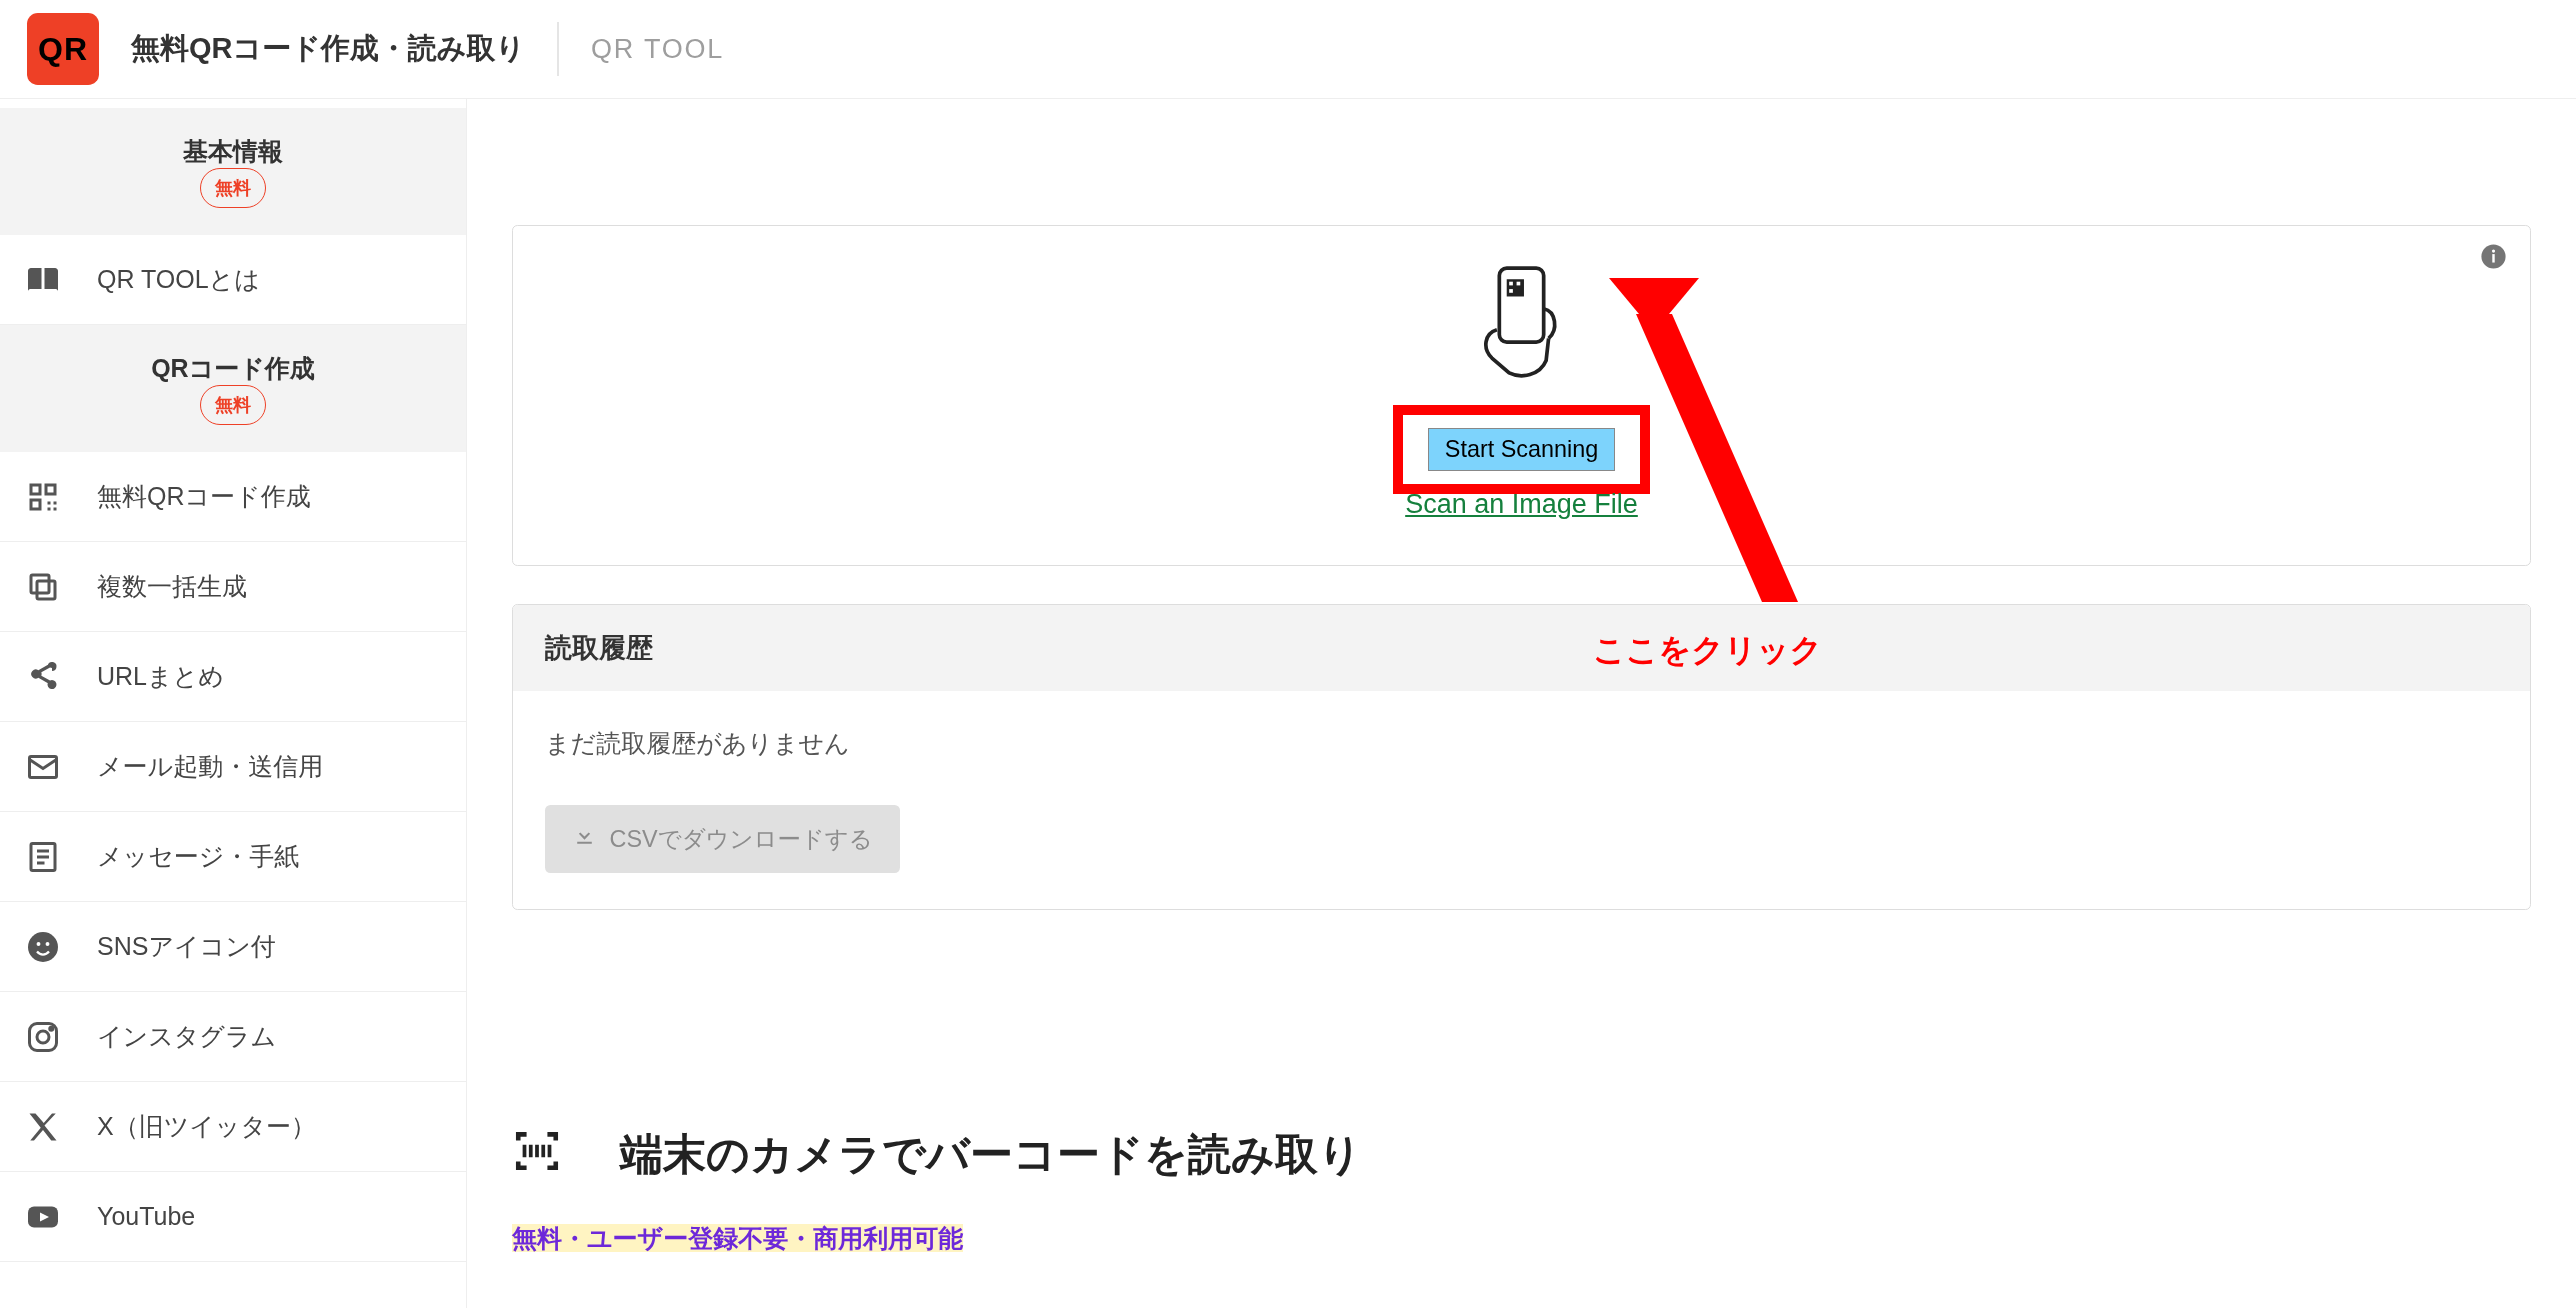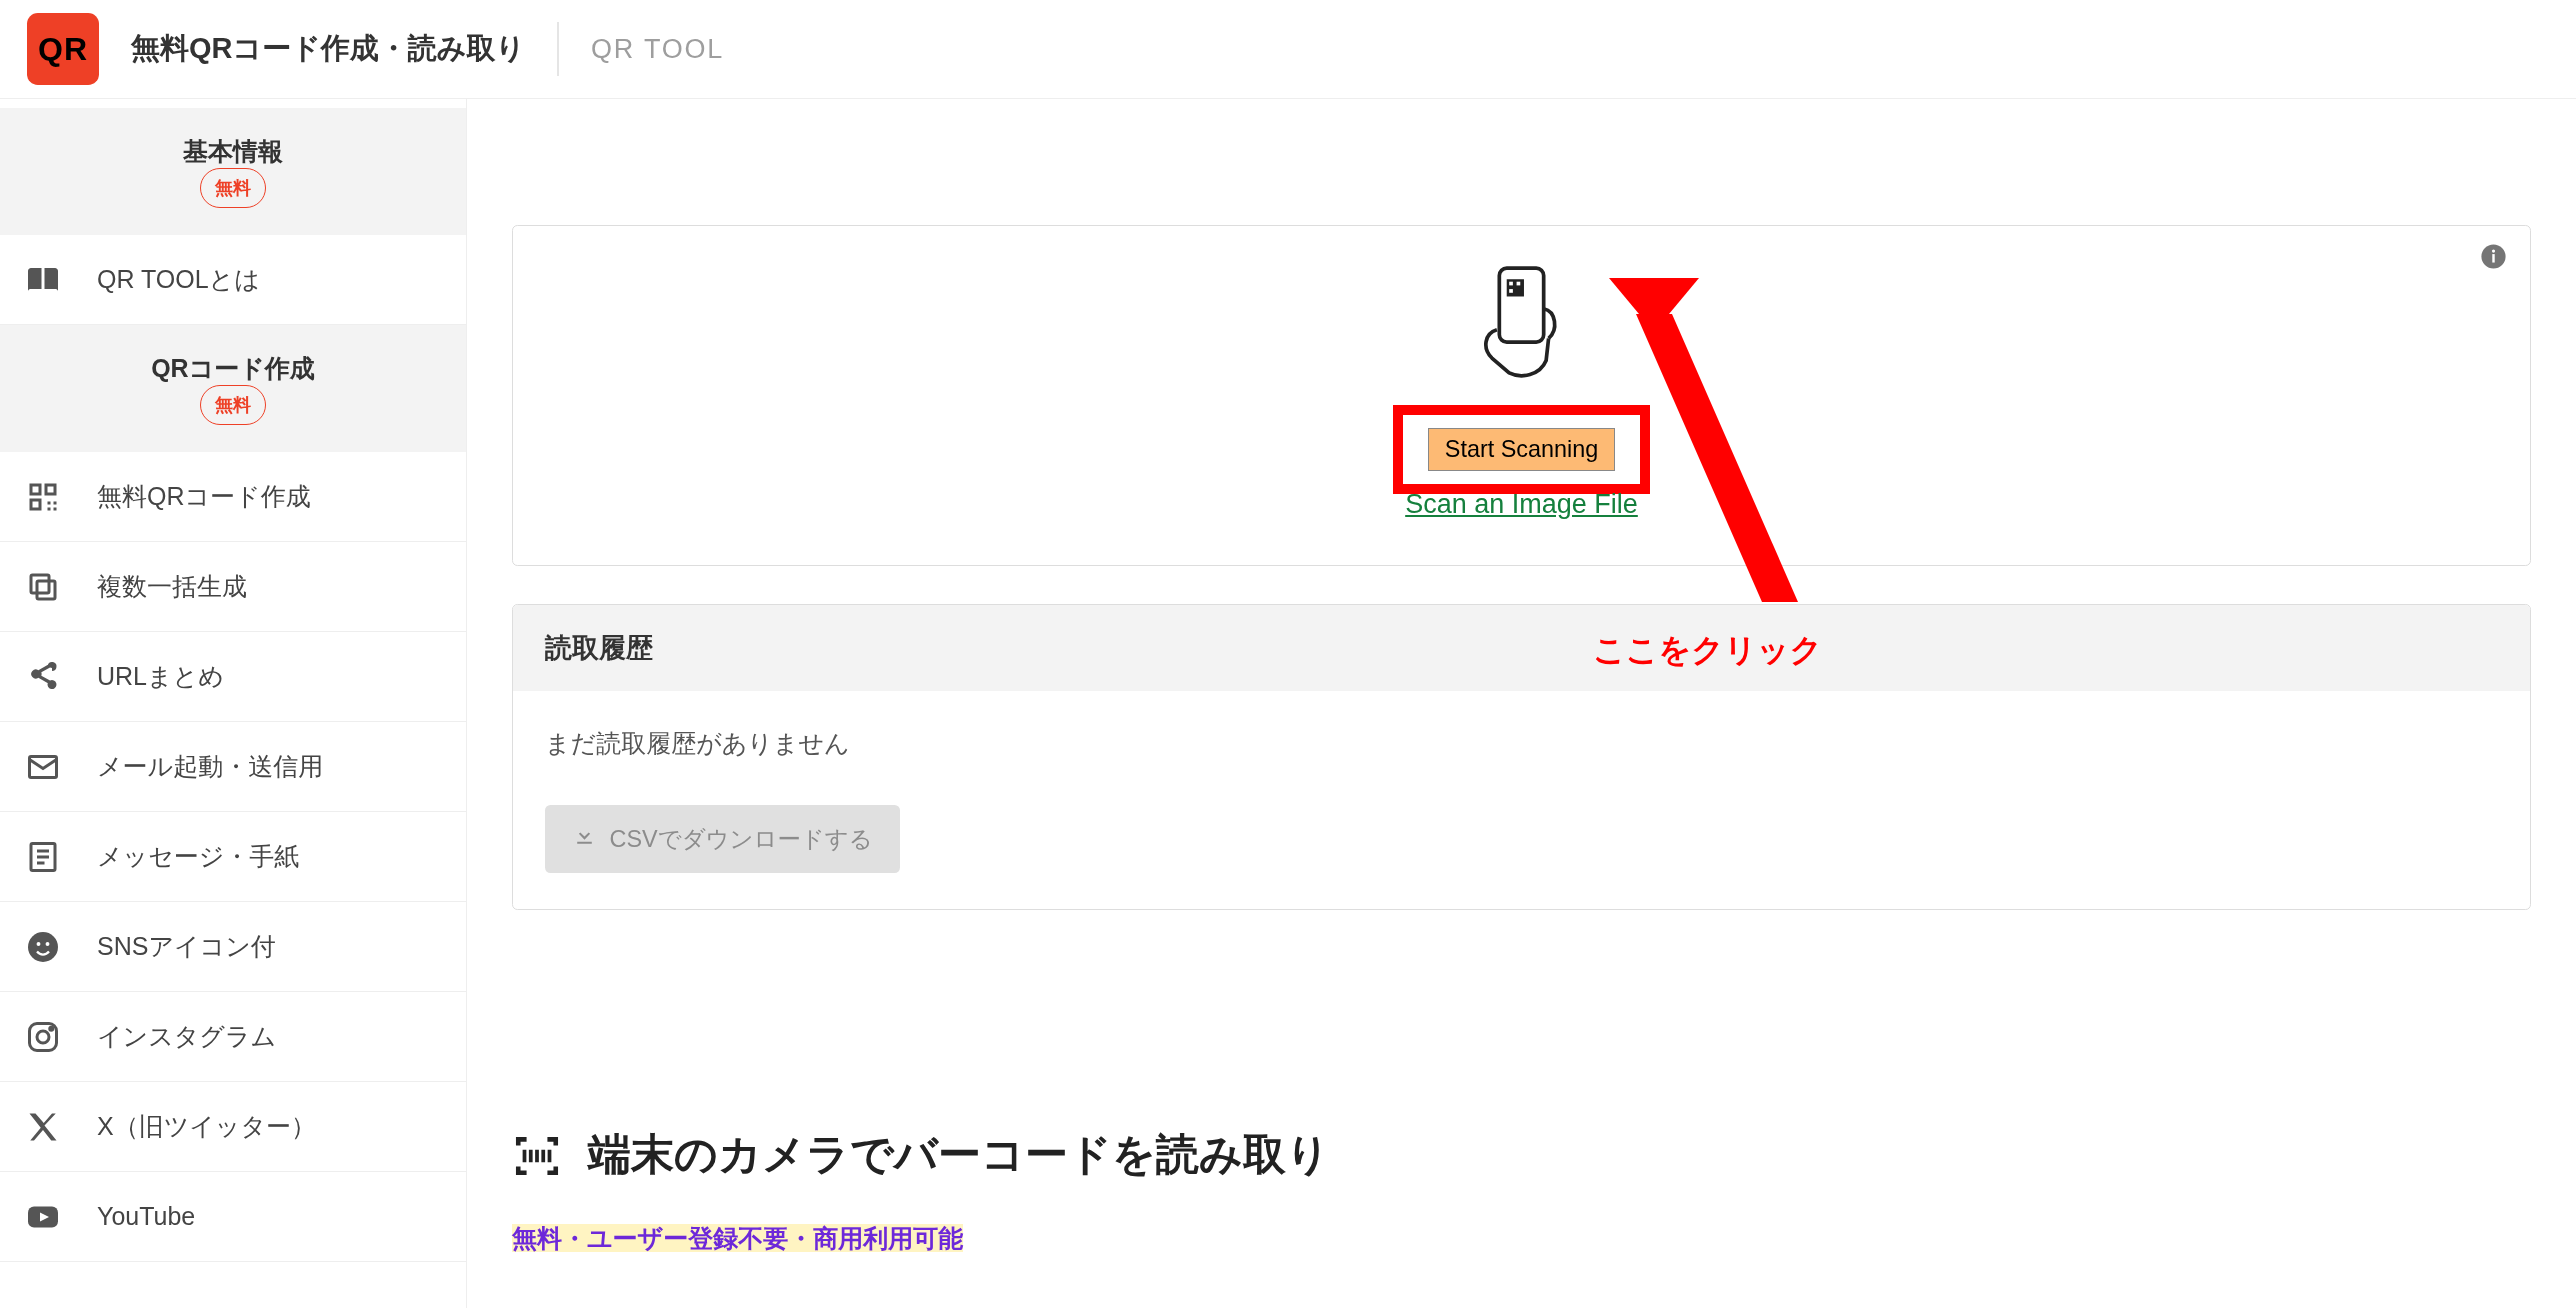--- a/index.html
+++ b/index.html
@@ -131,21 +131,21 @@
     margin-top: 23.4px;
     border: 10.8px solid #ff0000;
     padding: 12.6px 25px;
     display: flex;
     justify-content: center;
   }
   .start-scan-btn {
     font-family: inherit;
     font-size: 23.4px;
     padding: 7.2px 16px;
-    background: #fdba74;
+    background: #7dd3fc;
     border: 1.8px solid #888;
     cursor: pointer;
   }
   .scan-file-link {
     margin-top: -5.4px;
     font-size: 27px;
     text-decoration: underline;
     color: #15803d;
     cursor: pointer;
   }
@@ -199,22 +199,22 @@
     left: 1081px;
     top: 63px;
     font-size: 32px;
     font-weight: 700;
     color: #ff0000;
   }
 
   
   .section-heading {
     display: flex;
-    align-items: flex-end;
-    gap: 26px;
+    align-items: flex-start;
+    gap: 58px;
     margin-top: 216px;
   }
   .section-heading-icon svg { width: 50px; height: 50px; }
   .section-heading-text {
     font-size: 43px;
     font-weight: 800;
     color: #222;
   }
   .highlight-line {
     margin-top: 38px;

